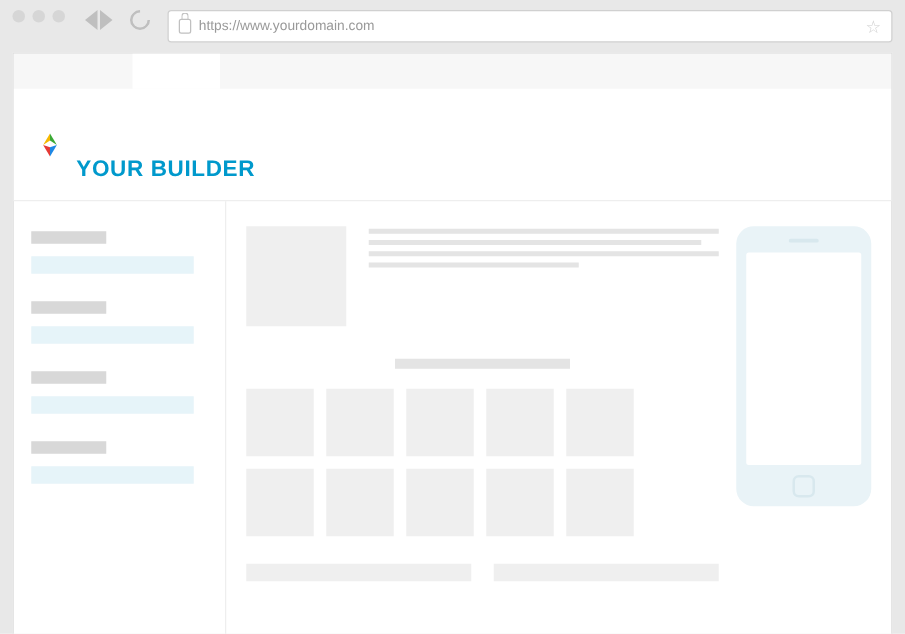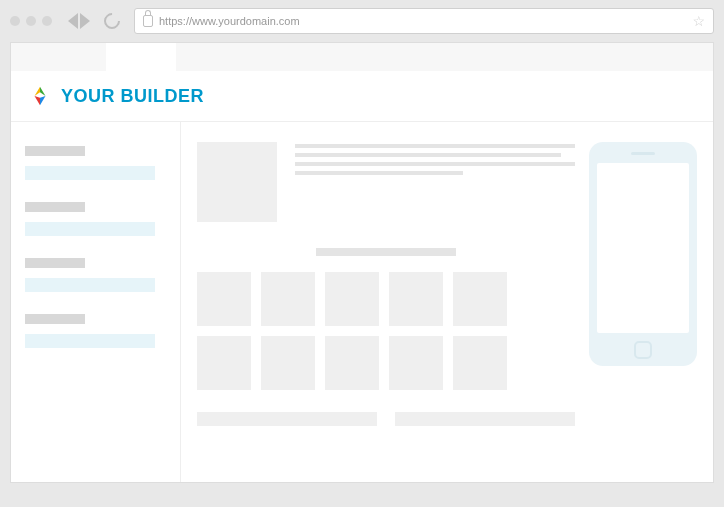--- a/index.html
+++ b/index.html
@@ -1,39 +1,39 @@
 <!DOCTYPE html>
 <html><head>
 <meta charset="utf-8">
 <style>
   * { box-sizing: border-box; margin: 0; padding: 0; }
   body { background: #e8e8e8; font-family: Arial, sans-serif; width: 724px; height: 507px; overflow: hidden; }
   
-  .browser-chrome { background: #e8e8e8; padding: 8px 10px; display: flex; align-items: center; gap: 8px; }
+  .browser-chrome { background: #e8e8e8; padding: 8px 10px; display: flex; align-items: flex-start; gap: 8px; }
   .traffic-lights { display: flex; gap: 6px; margin-right: 8px; }
   .light { width: 10px; height: 10px; border-radius: 50%; background: #d6d6d6; }
   .nav-arrows { display: flex; gap: 2px; }
   .arrow { width: 0; height: 0; border-top: 8px solid transparent; border-bottom: 8px solid transparent; }
   .arrow-left { border-right: 10px solid #bfbfbf; }
   .arrow-right { border-left: 10px solid #bfbfbf; }
   .refresh { width: 16px; height: 16px; border: 2.5px solid #bfbfbf; border-radius: 50%; border-top-color: transparent; transform: rotate(45deg); margin: 0 6px; position: relative; }
   .addr-bar { flex: 1; background: #fff; border: 1px solid #d0d0d0; border-radius: 3px; height: 26px; display: flex; align-items: center; padding: 0 8px; gap: 6px; }
   .lock { width: 10px; height: 12px; border: 1.5px solid #c0c0c0; border-radius: 2px; position: relative; }
   .lock::before { content: ''; position: absolute; top: -6px; left: 1px; width: 4px; height: 5px; border: 1.5px solid #c0c0c0; border-bottom: none; border-radius: 4px 4px 0 0; }
   .url-text { font-size: 11px; color: #999; flex: 1; }
   .star { color: #d0d0d0; font-size: 14px; }
   
   .app-window { background: #fff; margin: 0 10px; border: 1px solid #ddd; }
   .tabs-bar { background: #f7f7f7; height: 28px; position: relative; }
   .active-tab { position: absolute; left: 95px; top: 0; width: 70px; height: 28px; background: #fff; }
   
   .app-header { background: #fff; padding: 14px 18px; border-bottom: 1px solid #eee; display: flex; align-items: center; gap: 10px; }
   .logo { width: 22px; height: 22px; position: relative; }
   .logo svg { width: 100%; height: 100%; }
-  .brand-text { font-size: 18px; font-weight: 900; color: #0099cc; letter-spacing: 0.5px; font-family: Arial Black, Arial, sans-serif; }
+  .brand-text { font-size: 18px; font-weight: 900; color: #0099cc; letter-spacing: 0.5px; font-family: Arial Black, Arial, sans-serif; margin-top: 40px; }
   
   .app-body { display: flex; height: 360px; }
   .sidebar { width: 170px; border-right: 1px solid #eee; padding: 24px 14px; }
   .side-group { margin-bottom: 22px; }
   .side-title { height: 10px; background: #d8d8d8; width: 60px; margin-bottom: 10px; }
   .side-item { height: 14px; background: #e6f4f9; width: 130px; }
   
   .main { flex: 1; padding: 20px 16px; display: flex; gap: 14px; }
   .content-col { flex: 1; }
   .hero-row { display: flex; gap: 18px; margin-bottom: 26px; }

